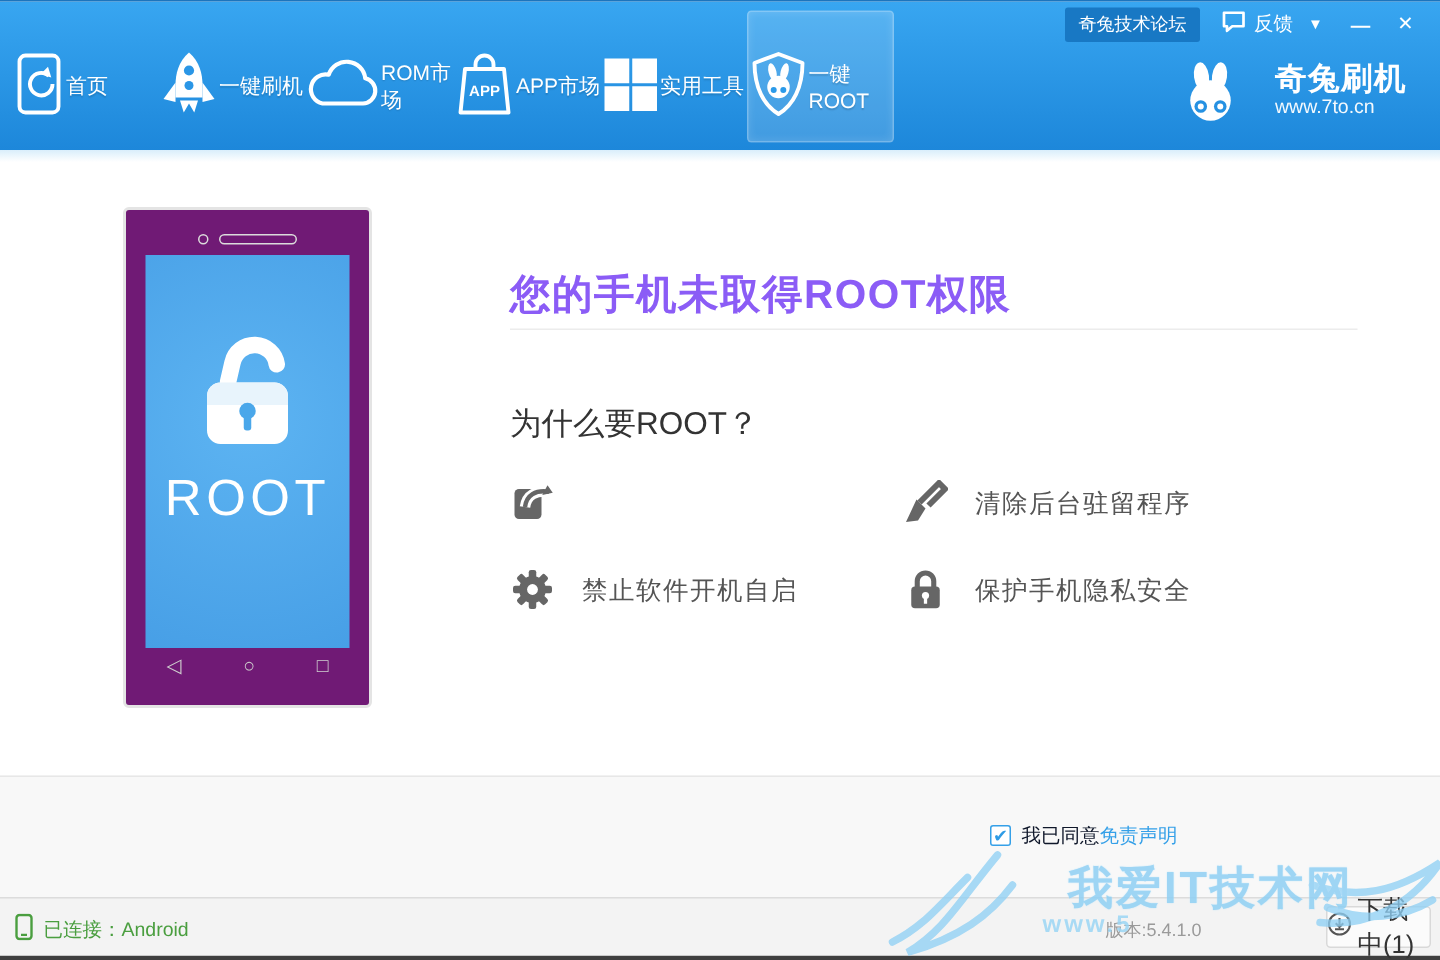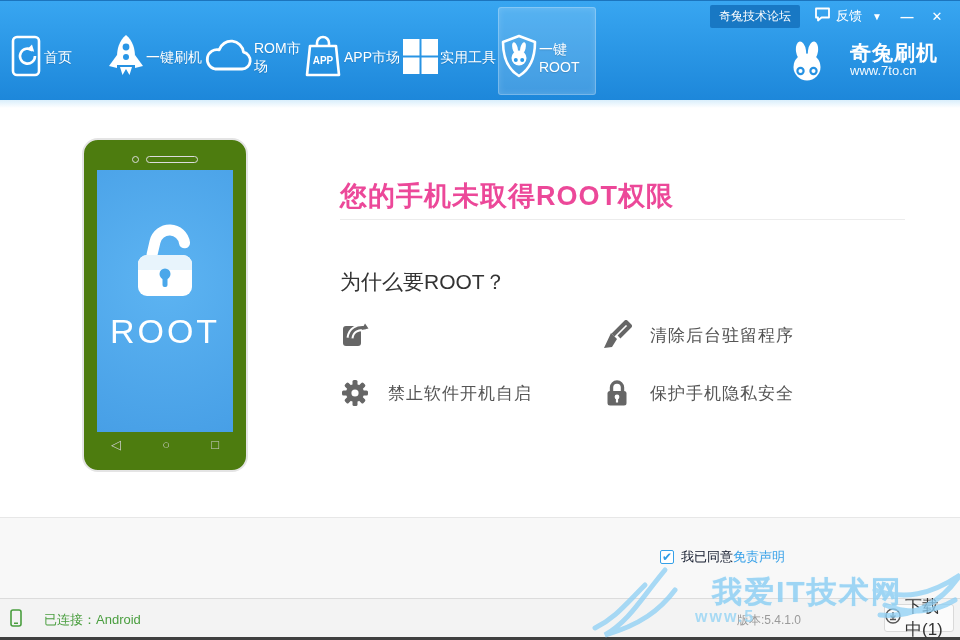--- a/index.html
+++ b/index.html
@@ -27,34 +27,34 @@
   .feedback-btn { color:#fff; font-size:13px; display:flex; align-items:center; gap:5px; margin-left:14px; cursor:pointer; }
   .wc { color:#fff; width:30px; text-align:center; font-size:13px; cursor:pointer; font-weight:bold; }
   .wc.drop { font-size:10px; }
 
   .logo { position:absolute; right:22px; top:40px; display:flex; align-items:flex-start; gap:20px; }
   .logo-text { color:#fff; line-height:1.1; }
   .logo-title { font-size:21px; font-weight:bold; letter-spacing:1px; }
   .logo-url { font-size:13px; opacity:.95; }
 
   
-  .phone { position:absolute; left:82px; top:138px; width:166px; height:334px; background:#4d7c0f;
-    border:2px solid #e4e4e4; border-radius:16px; }
+  .phone { position:absolute; left:82px; top:138px; width:166px; height:334px; background:#701a75;
+    border:2px solid #e4e4e4; border-radius:4px; }
   .phone-top { position:absolute; left:0; top:12px; width:100%; height:14px; display:flex; align-items:center; justify-content:center; gap:7px; }
   .ph-dot { width:7px; height:7px; border:1.5px solid #dcdcdc; border-radius:50%; }
   .ph-pill { width:52px; height:7px; border:1.5px solid #dcdcdc; border-radius:4px; }
   .phone-screen { position:absolute; left:13px; top:30px; width:136px; height:262px;
     background:radial-gradient(circle at 50% 42%, #5db4f2, #479fe6); display:flex; flex-direction:column;
     align-items:center; }
   .screen-root { color:#fff; font-size:34px; letter-spacing:3px; margin-top:6px; font-weight:400; }
   .phone-nav { position:absolute; left:13px; bottom:18px; width:136px; display:flex; justify-content:space-between;
     padding:0 14px; color:#cfcfcf; font-size:13px; }
 
   
-  .main-title { position:absolute; left:340px; top:178px; font-size:27px; font-weight:bold; color:#ec4899; letter-spacing:1px; }
+  .main-title { position:absolute; left:340px; top:178px; font-size:27px; font-weight:bold; color:#8b5cf6; letter-spacing:1px; }
   .title-divider { position:absolute; left:340px; top:219px; width:565px; height:1px; background:#ececec; }
   .main-subtitle { position:absolute; left:340px; top:268px; font-size:21px; color:#333; }
 
   .features { position:absolute; left:340px; top:318px; width:560px; display:grid;
     grid-template-columns:262px 262px; grid-row-gap:24px; grid-column-gap:0; }
   .feature { display:flex; align-items:center; gap:18px; height:34px; }
   .feature .f-ico { width:30px; height:30px; flex:0 0 30px; display:flex; align-items:center; justify-content:center; }
   .feature .f-lbl { font-size:17px; color:#555; letter-spacing:1px; }
 
   
@@ -64,21 +64,21 @@
     font-size:12px; line-height:13px; text-align:center; font-weight:bold; cursor:pointer; }
   .agree-lbl { color:#0f172a; margin-left:7px; }
   .disclaimer { color:#35a0e8; cursor:pointer; }
   .start-btn { position:absolute; left:799px; top:534px; width:145px; height:47px;
     background:linear-gradient(#63bf27,#54b016); border:1px solid #4ea210; border-bottom-color:#459409;
     border-radius:4px; color:#fff; font-size:21px; display:flex; align-items:center; justify-content:center;
     cursor:pointer; letter-spacing:1px; }
 
   
   .status-bar { position:absolute; left:0; top:598px; width:960px; height:39px; background:#f3f3f3; border-top:1px solid #dcdcdc; }
-  .conn { position:absolute; left:10px; top:609px; display:flex; align-items:center; gap:22px; color:#4a9e3f; font-size:13px; }
+  .conn { position:absolute; left:10px; top:609px; display:flex; align-items:center; gap:7px; color:#4a9e3f; font-size:13px; }
   .version { position:absolute; left:737px; top:612px; color:#9a9a9a; font-size:12px; }
   .download-btn { position:absolute; left:884px; top:604px; width:70px; height:28px; background:#fbfbfb;
     border:1px solid #d9d9d9; border-radius:3px; display:flex; align-items:center; justify-content:space-between; gap:4px;
     font-size:17px; color:#333; cursor:pointer; }
 
   
   .watermark { position:absolute; left:545px; top:560px; width:420px; height:80px; pointer-events:none; opacity:.85; }
   .wm-text { position:absolute; left:135px; top:12px; font-size:30px; font-weight:bold; color:#8fd0f4; letter-spacing:2px;
     text-shadow:0 0 1px #aadcf8;margin-left:32px; }
   .wm-sub { position:absolute; left:150px; top:48px; font-size:16px; font-weight:bold; color:#9bd6f5; letter-spacing:2px; }

